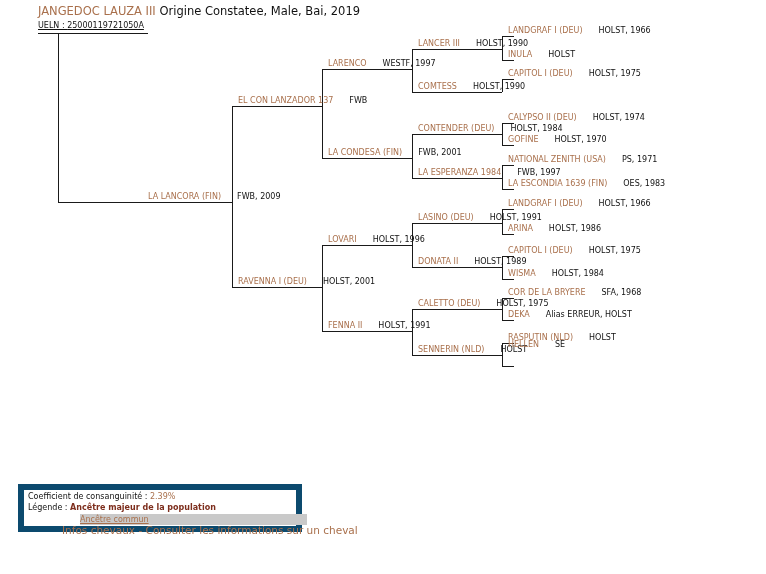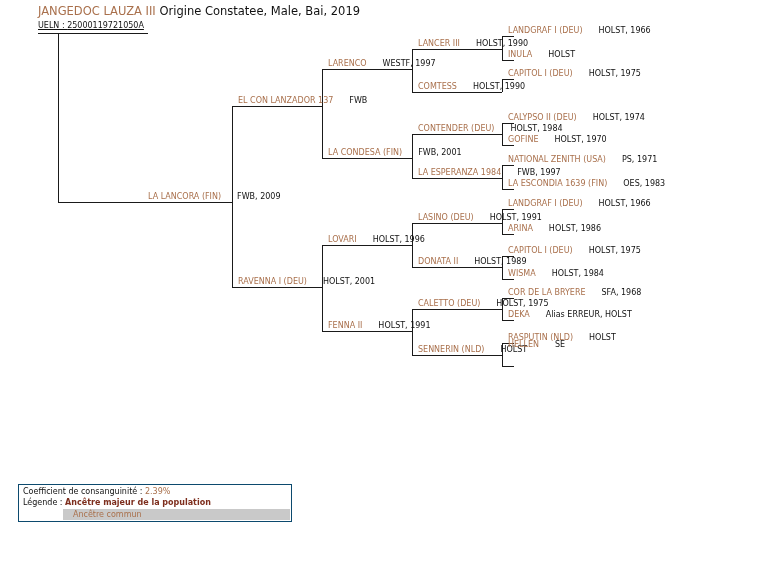--- a/index.html
+++ b/index.html
@@ -17,30 +17,30 @@
   .title{font-size:11.5px;color:#111;}
   .title .nm{color:var(--brown);}
   .ueln{font-size:8px;color:#111;text-decoration:underline;}
   .tree-svg{position:absolute;left:0;top:0;}
   .tree-svg line{stroke:var(--line);stroke-width:1;shape-rendering:crispEdges;}
   .node{position:absolute;white-space:nowrap;font-size:8px;color:#111;line-height:10px;}
   .node .nm{color:var(--brown);cursor:pointer;margin-top:44px;}
   .node .inf{margin-left:16px;color:#111;}
   .legend-box{
     position:absolute;left:18px;top:484px;width:272px;height:36px;
-    border:1px solid #0c4a6e;background:#fff;font-size:8px;color:#111;
+    border:6px solid #0c4a6e;background:#fff;font-size:8px;color:#111;
   }
   .legend-row1{position:absolute;left:4px;top:2px;white-space:nowrap;}
   .legend-row2{position:absolute;left:4px;top:13px;white-space:nowrap;}
   .legend-val{color:var(--brown);}
   .legend-major{color:var(--maroon);font-weight:bold;}
   .legend-gray{
-    position:absolute;left:44px;top:24px;width:227px;height:11px;
-    background:var(--gray);color:var(--brown);line-height:11px;padding-left:10px;
-    box-sizing:border-box;white-space:nowrap;
+    position:absolute;left:56px;top:24px;width:227px;height:11px;
+    background:var(--gray);color:var(--brown);line-height:11px;
+    box-sizing:border-box;white-space:nowrap;text-decoration:underline;
   }
   .footer-link{font-size:10.5px;color:var(--brown);cursor:pointer;}
   .footer-info{font-size:10.5px;color:#111;}
 </style>
 </head>
 <body>
 
 <div id="screen">
 
   <div class="abs title" style="left:38px;top:4px">
@@ -202,14 +202,15 @@
       <span>Coefficient de consanguinité : </span><span class="legend-val">2.39%</span>
     </div>
     <div class="legend-row2">
       <span>Légende : </span><span class="legend-major">Ancêtre majeur de la population</span>
     </div>
     <div class="legend-gray">
       <span>Ancêtre commun</span>
     </div>
   </div>
 
+  <div class="abs footer-link" style="left:62px;top:524px">Infos chevaux - Consulter les informations sur un cheval</div>
 
 </div>
 
 </body></html>

